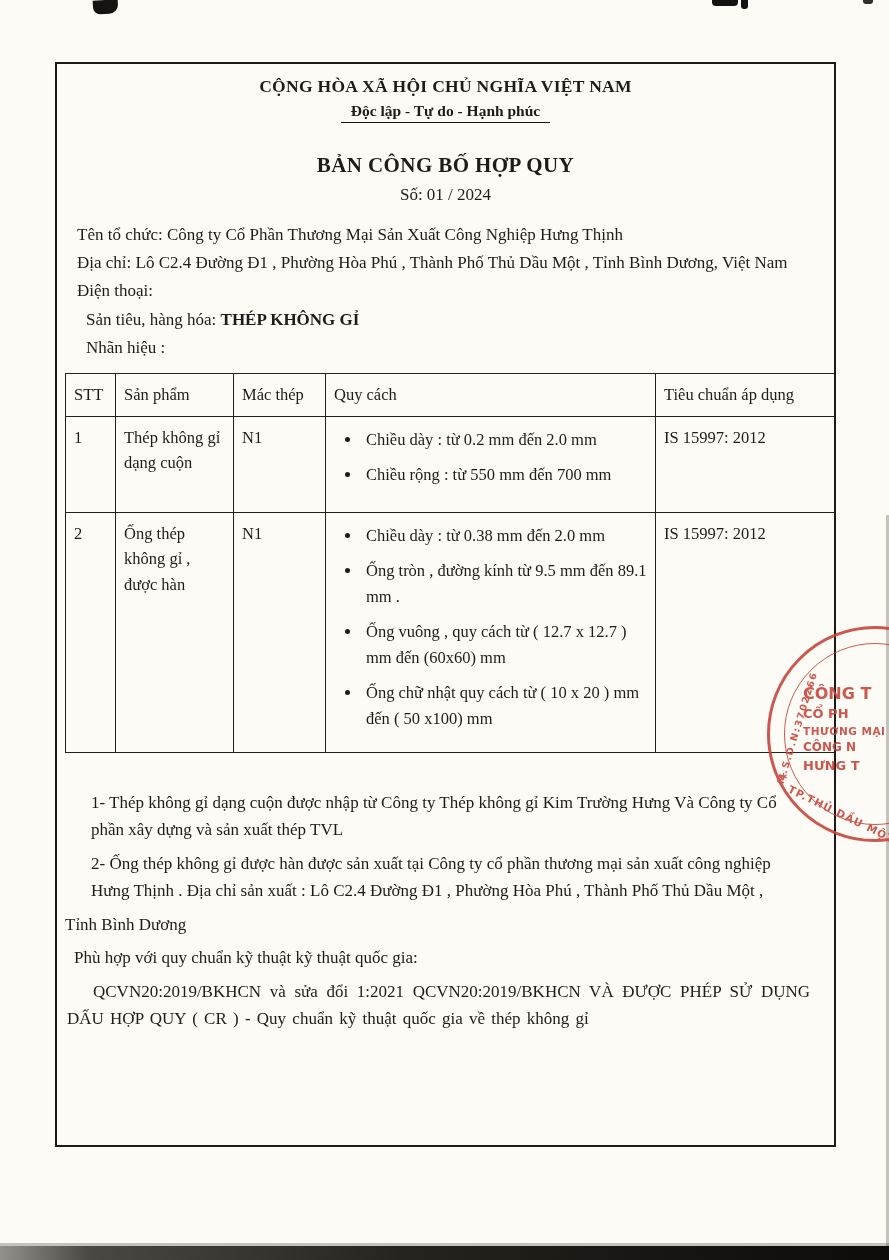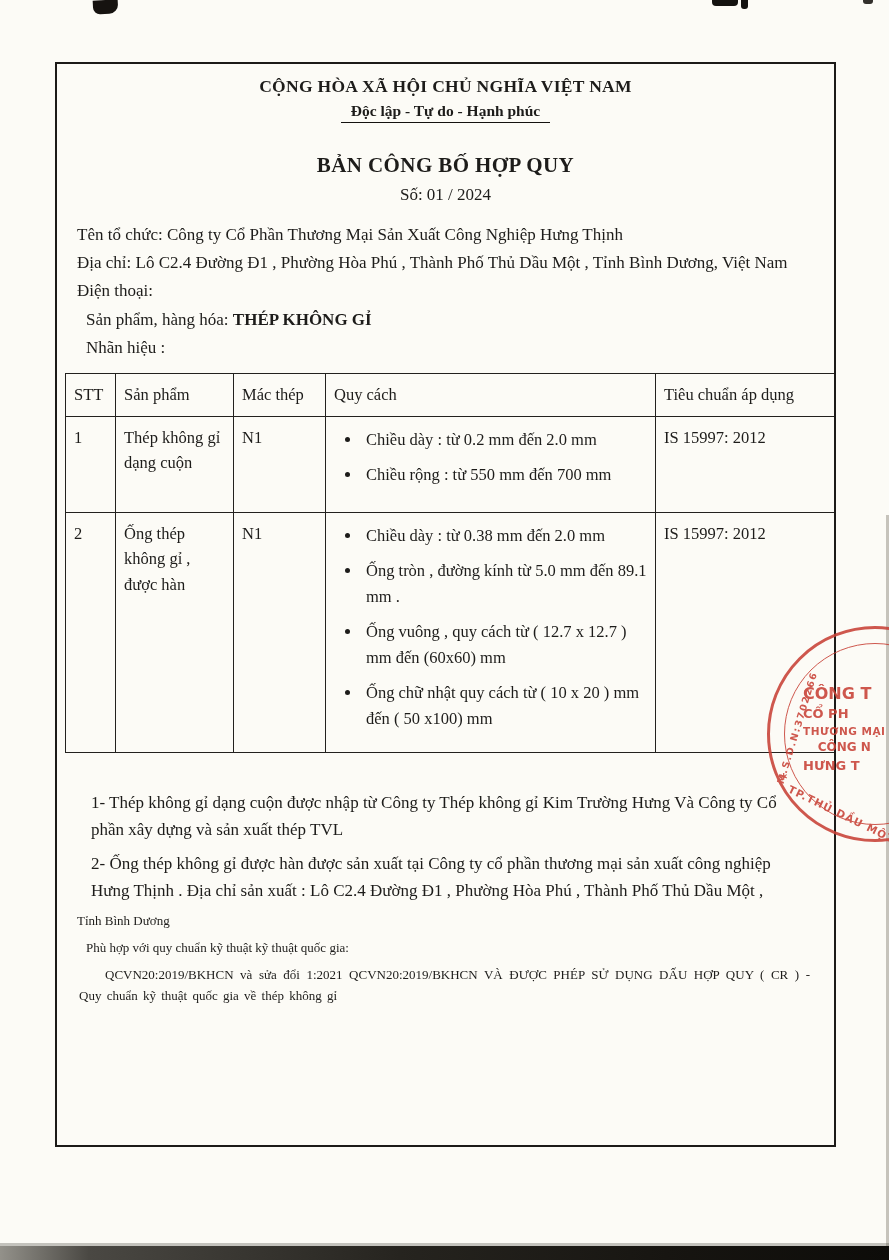--- a/index.html
+++ b/index.html
@@ -57,36 +57,36 @@
   .c-stt{text-align:center;}
   .c-mac{text-align:center;}
   .r1 td{height:96px;}
   .r2 td{height:240px;}
   .spec-table ul{margin:2px 0 0 0;padding-left:28px;}
   .spec-table li{margin-bottom:10px;padding-left:4px;}
 
   
   .notes{padding:0 36px 0 34px;margin-top:36px;font-size:17px;line-height:1.6;}
   .notes p{margin:0 0 7px 0;}
-  .after-table{padding:0 22px 0 20px;font-size:13px;line-height:1.6;}
+  .after-table{padding:0 22px 0 8px;font-size:17px;line-height:1.6;}
   .after-table .province{margin:2px 0 6px 0;}
   .after-table .conform{margin:0 0 6px 0;}
   .after-table .standard{margin:0;text-align:justify;text-indent:26px;padding:0 2px 0 2px;word-spacing:2px;}
 
   
   .stamp{position:absolute;left:767px;top:626px;width:216px;height:216px;
     color:#c84136;opacity:.88;pointer-events:none;
     font-family:"DejaVu Sans","Liberation Sans",sans-serif;}
   .stamp .ring-outer{position:absolute;inset:0;border:3px solid currentColor;border-radius:50%;}
   .stamp .ring-inner{position:absolute;inset:17px;border:1.5px solid currentColor;border-radius:50%;}
   .stamp .s-center{position:absolute;left:36px;top:56px;font-weight:bold;line-height:1.45;white-space:nowrap;}
   .stamp .s-center .l0{font-size:16px;}
   .stamp .s-center .l1{font-size:13px;}
   .stamp .s-center .l2{font-size:10.5px;letter-spacing:.5px;}
-  .stamp .s-center .l3{font-size:12px;text-align:center;}
+  .stamp .s-center .l3{font-size:12px;}
   .stamp .s-center .l4{font-size:13px;}
   .stamp .s-msdn{position:absolute;left:-30px;top:96px;width:120px;text-align:center;
     transform:rotate(-73deg);font-size:9.5px;font-weight:bold;letter-spacing:1.6px;}
   .stamp .s-city{position:absolute;left:16px;bottom:22px;transform:rotate(26deg);
     font-size:10.5px;font-weight:bold;letter-spacing:1.2px;white-space:nowrap;}
   .stamp .s-star{position:absolute;left:13px;bottom:56px;font-size:14px;font-weight:bold;}
 </style>
 </head>
 <body>
 
@@ -105,21 +105,21 @@
       <span class="motto">Độc lập - Tự do - Hạnh phúc</span>
     </div>
 
     <div class="doc-title">BẢN CÔNG BỐ HỢP QUY</div>
     <div class="doc-number">Số: 01 / 2024</div>
 
     <div class="bodytext">
       <p>Tên tổ chức: Công ty Cổ Phần Thương Mại Sản Xuất Công Nghiệp Hưng Thịnh</p>
       <p>Địa chỉ: Lô C2.4 Đường Đ1 , Phường Hòa Phú , Thành Phố Thủ Dầu Một , Tỉnh Bình Dương, Việt Nam</p>
       <p>Điện thoại:</p>
-      <p class="ind"><span>Sản phẩm, hàng hóa: </span><span class="bold">THÉP KHÔNG GỈ</span></p>
+      <p class="ind"><span>Sản tiêu, hàng hóa: </span><span class="bold">THÉP KHÔNG GỈ</span></p>
       <p class="ind">Nhãn hiệu :</p>
     </div>
 
     <table class="spec-table">
       <colgroup>
         <col style="width:50px">
           <col style="width:118px">
           <col style="width:92px">
           <col style="width:330px">
           <col style="width:179px">
@@ -146,21 +146,21 @@
           </td>
           <td>IS 15997: 2012</td>
         </tr>
         <tr class="r2">
           <td class="c-stt">2</td>
           <td>Ống thép không gỉ , được hàn</td>
           <td class="c-mac">N1</td>
           <td>
             <ul>
               <li>Chiều dày : từ 0.38 mm đến 2.0 mm</li>
-              <li>Ống tròn , đường kính từ 5.0 mm đến 89.1 mm .</li>
+              <li>Ống tròn , đường kính từ 9.5 mm đến 89.1 mm .</li>
               <li>Ống vuông , quy cách từ ( 12.7 x 12.7 ) mm đến (60x60) mm</li>
               <li>Ống chữ nhật quy cách từ ( 10 x 20 ) mm đến ( 50 x100) mm</li>
             </ul>
           </td>
           <td>IS 15997: 2012</td>
         </tr>
       </tbody>
     </table>
 
     <div class="notes">

